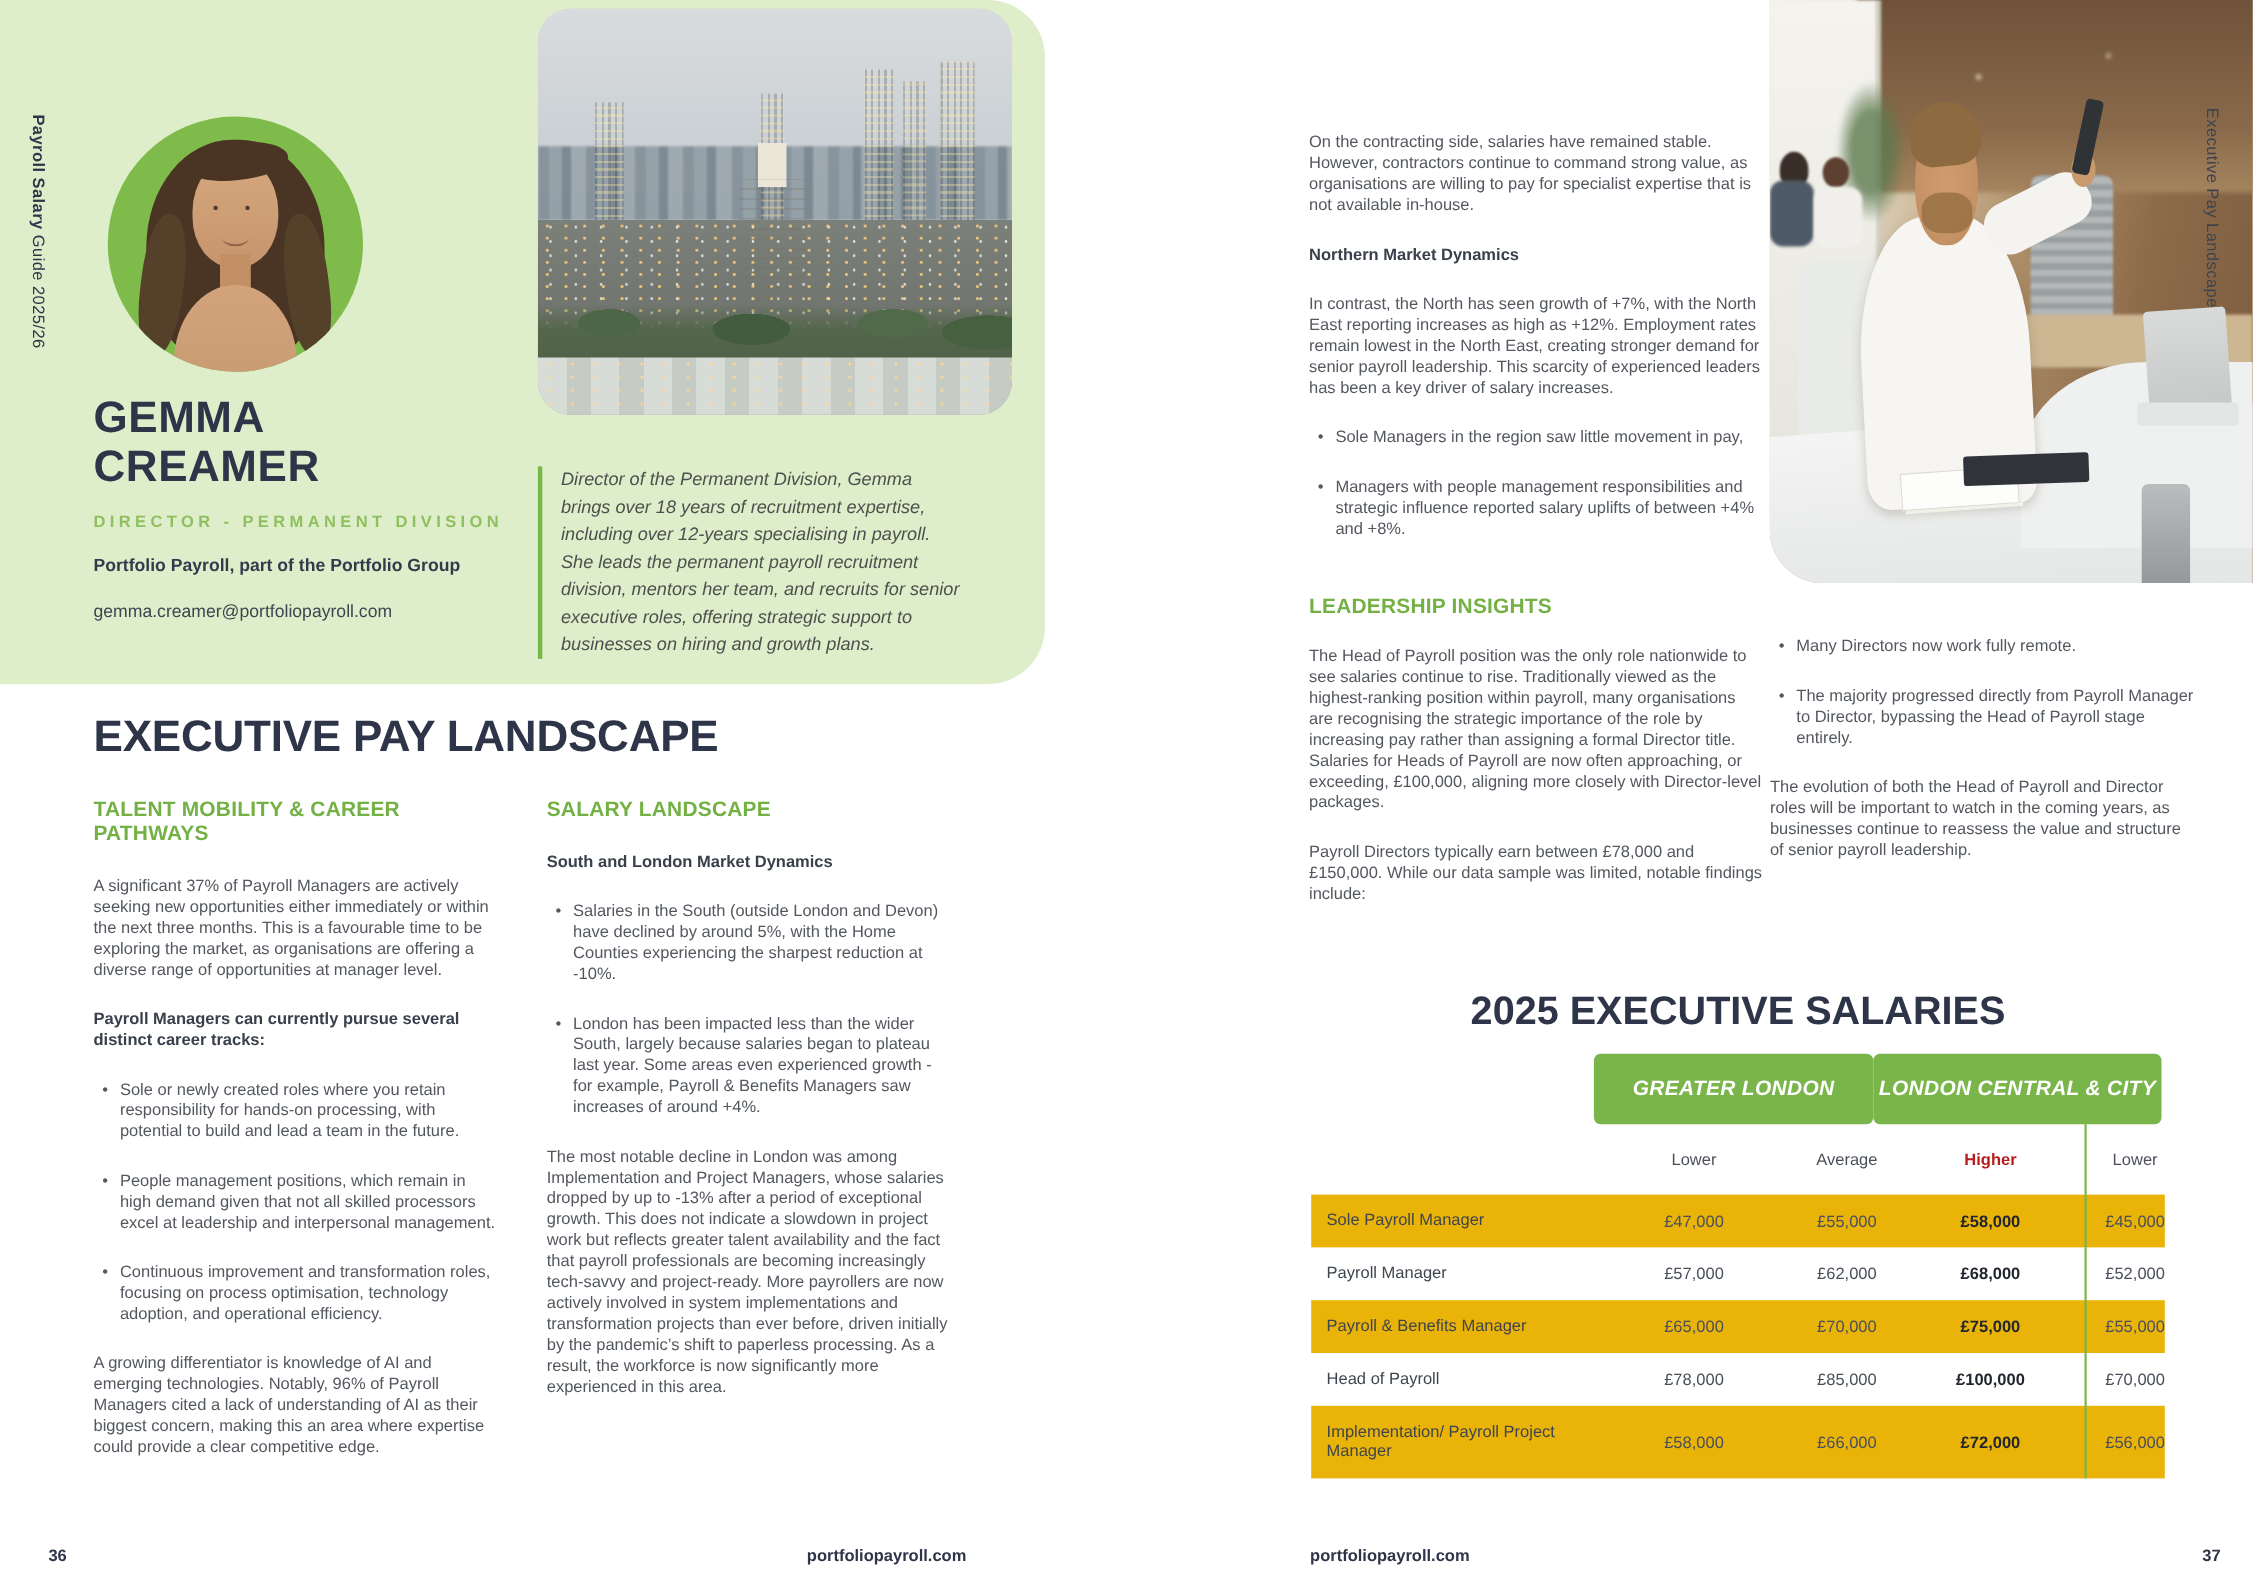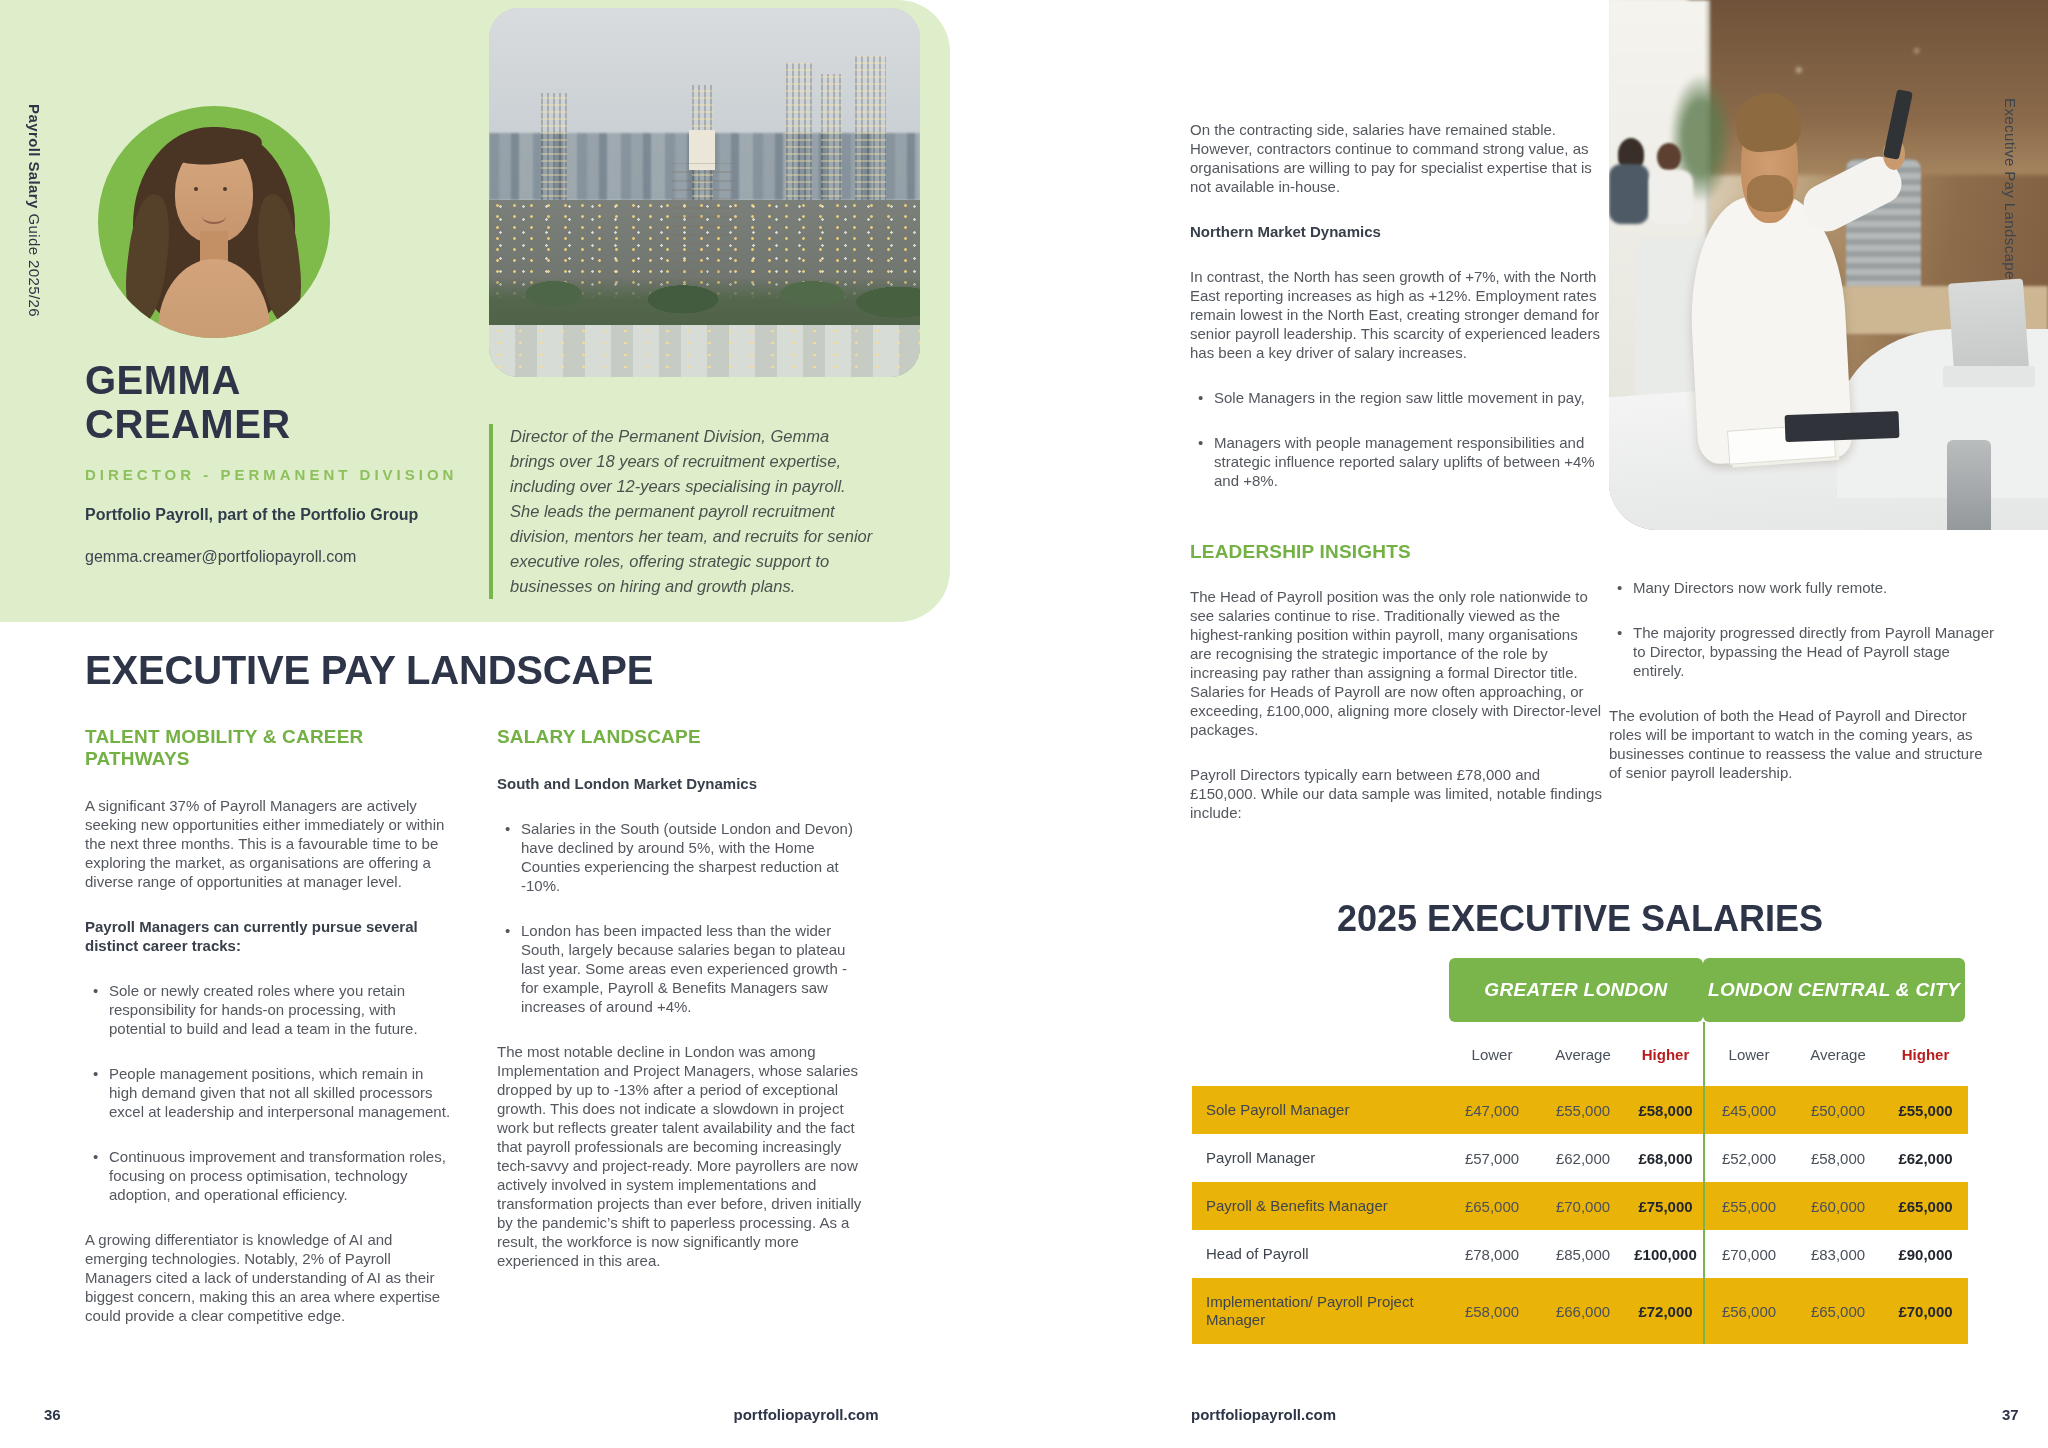--- a/index.html
+++ b/index.html
@@ -135,21 +135,21 @@
   .table-title{position:absolute;left:1580px;top:898px;transform:translateX(-50%);white-space:nowrap;
                font-size:36px;font-weight:800;color:#2e3549;}
 
   
   .stable{position:absolute;left:1192px;top:958px;width:776px;font-size:15px;}
   .tgroups{display:grid;grid-template-columns:254px 257px 265px;height:64px;}
   .tgroup{background:#79b54a;color:#fff;font-style:italic;font-weight:700;font-size:19px;
           display:flex;align-items:center;justify-content:center;border-radius:6px;letter-spacing:.3px;}
   .tg1{margin-right:3px;}
   .tg2{margin-left:3px;}
-  .tcols,.trow{display:grid;grid-template-columns:254px 92px 90px 75px 90px 90px 85px;align-items:center;}
+  .tcols,.trow{display:grid;grid-template-columns:254px 92px 90px 75px 90px 90px 85px;align-items:center;gap:48px;}
   .tcols{height:64px;color:#4a505a;}
   .tcols div,.trow div{text-align:center;}
   .tcols .hi{font-weight:700;color:#b91c1c;}
   .trow{height:48px;color:#4a505a;}
   .trow.tall{height:66px;}
   .trow .role{text-align:left;padding-left:14px;color:#3f454e;line-height:18px;}
   .trow .hi{font-weight:700;color:#22262e;}
   .light{background:#eab308;}
   .dv{border-left:2px solid #79b54a;height:100%;display:flex;align-items:center;justify-content:center;}
 
@@ -206,21 +206,21 @@
 
   <div class="h-exec">EXECUTIVE PAY LANDSCAPE</div>
 
   <div class="col" style="left:85px;top:726px;width:368px;">
     <div class="gh">TALENT MOBILITY &amp; CAREER PATHWAYS</div>
     <div class="blk">A significant 37% of Payroll Managers are actively seeking new opportunities either immediately or within the next three months. This is a favourable time to be exploring the market, as organisations are offering a diverse range of opportunities at manager level.</div>
     <div class="blk bsub">Payroll Managers can currently pursue several distinct career tracks:</div>
     <div class="blk bullet">Sole or newly created roles where you retain responsibility for hands-on processing, with potential to build and lead a team in the future.</div>
     <div class="blk bullet">People management positions, which remain in high demand given that not all skilled processors excel at leadership and interpersonal management.</div>
     <div class="blk bullet">Continuous improvement and transformation roles, focusing on process optimisation, technology adoption, and operational efficiency.</div>
-    <div class="blk">A growing differentiator is knowledge of AI and emerging technologies. Notably, 2% of Payroll Managers cited a lack of understanding of AI as their biggest concern, making this an area where expertise could provide a clear competitive edge.</div>
+    <div class="blk">A growing differentiator is knowledge of AI and emerging technologies. Notably, 96% of Payroll Managers cited a lack of understanding of AI as their biggest concern, making this an area where expertise could provide a clear competitive edge.</div>
   </div>
 
   <div class="col" style="left:497px;top:726px;width:370px;">
     <div class="gh">SALARY LANDSCAPE</div>
     <div class="blk bsub">South and London Market Dynamics</div>
     <div class="blk bullet">Salaries in the South (outside London and Devon) have declined by around 5%, with the Home Counties experiencing the sharpest reduction at -10%.</div>
     <div class="blk bullet">London has been impacted less than the wider South, largely because salaries began to plateau last year. Some areas even experienced growth - for example, Payroll &amp; Benefits Managers saw increases of around +4%.</div>
     <div class="blk">The most notable decline in London was among Implementation and Project Managers, whose salaries dropped by up to -13% after a period of exceptional growth. This does not indicate a slowdown in project work but reflects greater talent availability and the fact that payroll professionals are becoming increasingly tech-savvy and project-ready. More payrollers are now actively involved in system implementations and transformation projects than ever before, driven initially by the pandemic’s shift to paperless processing. As a result, the workforce is now significantly more experienced in this area.</div>
   </div>
 

